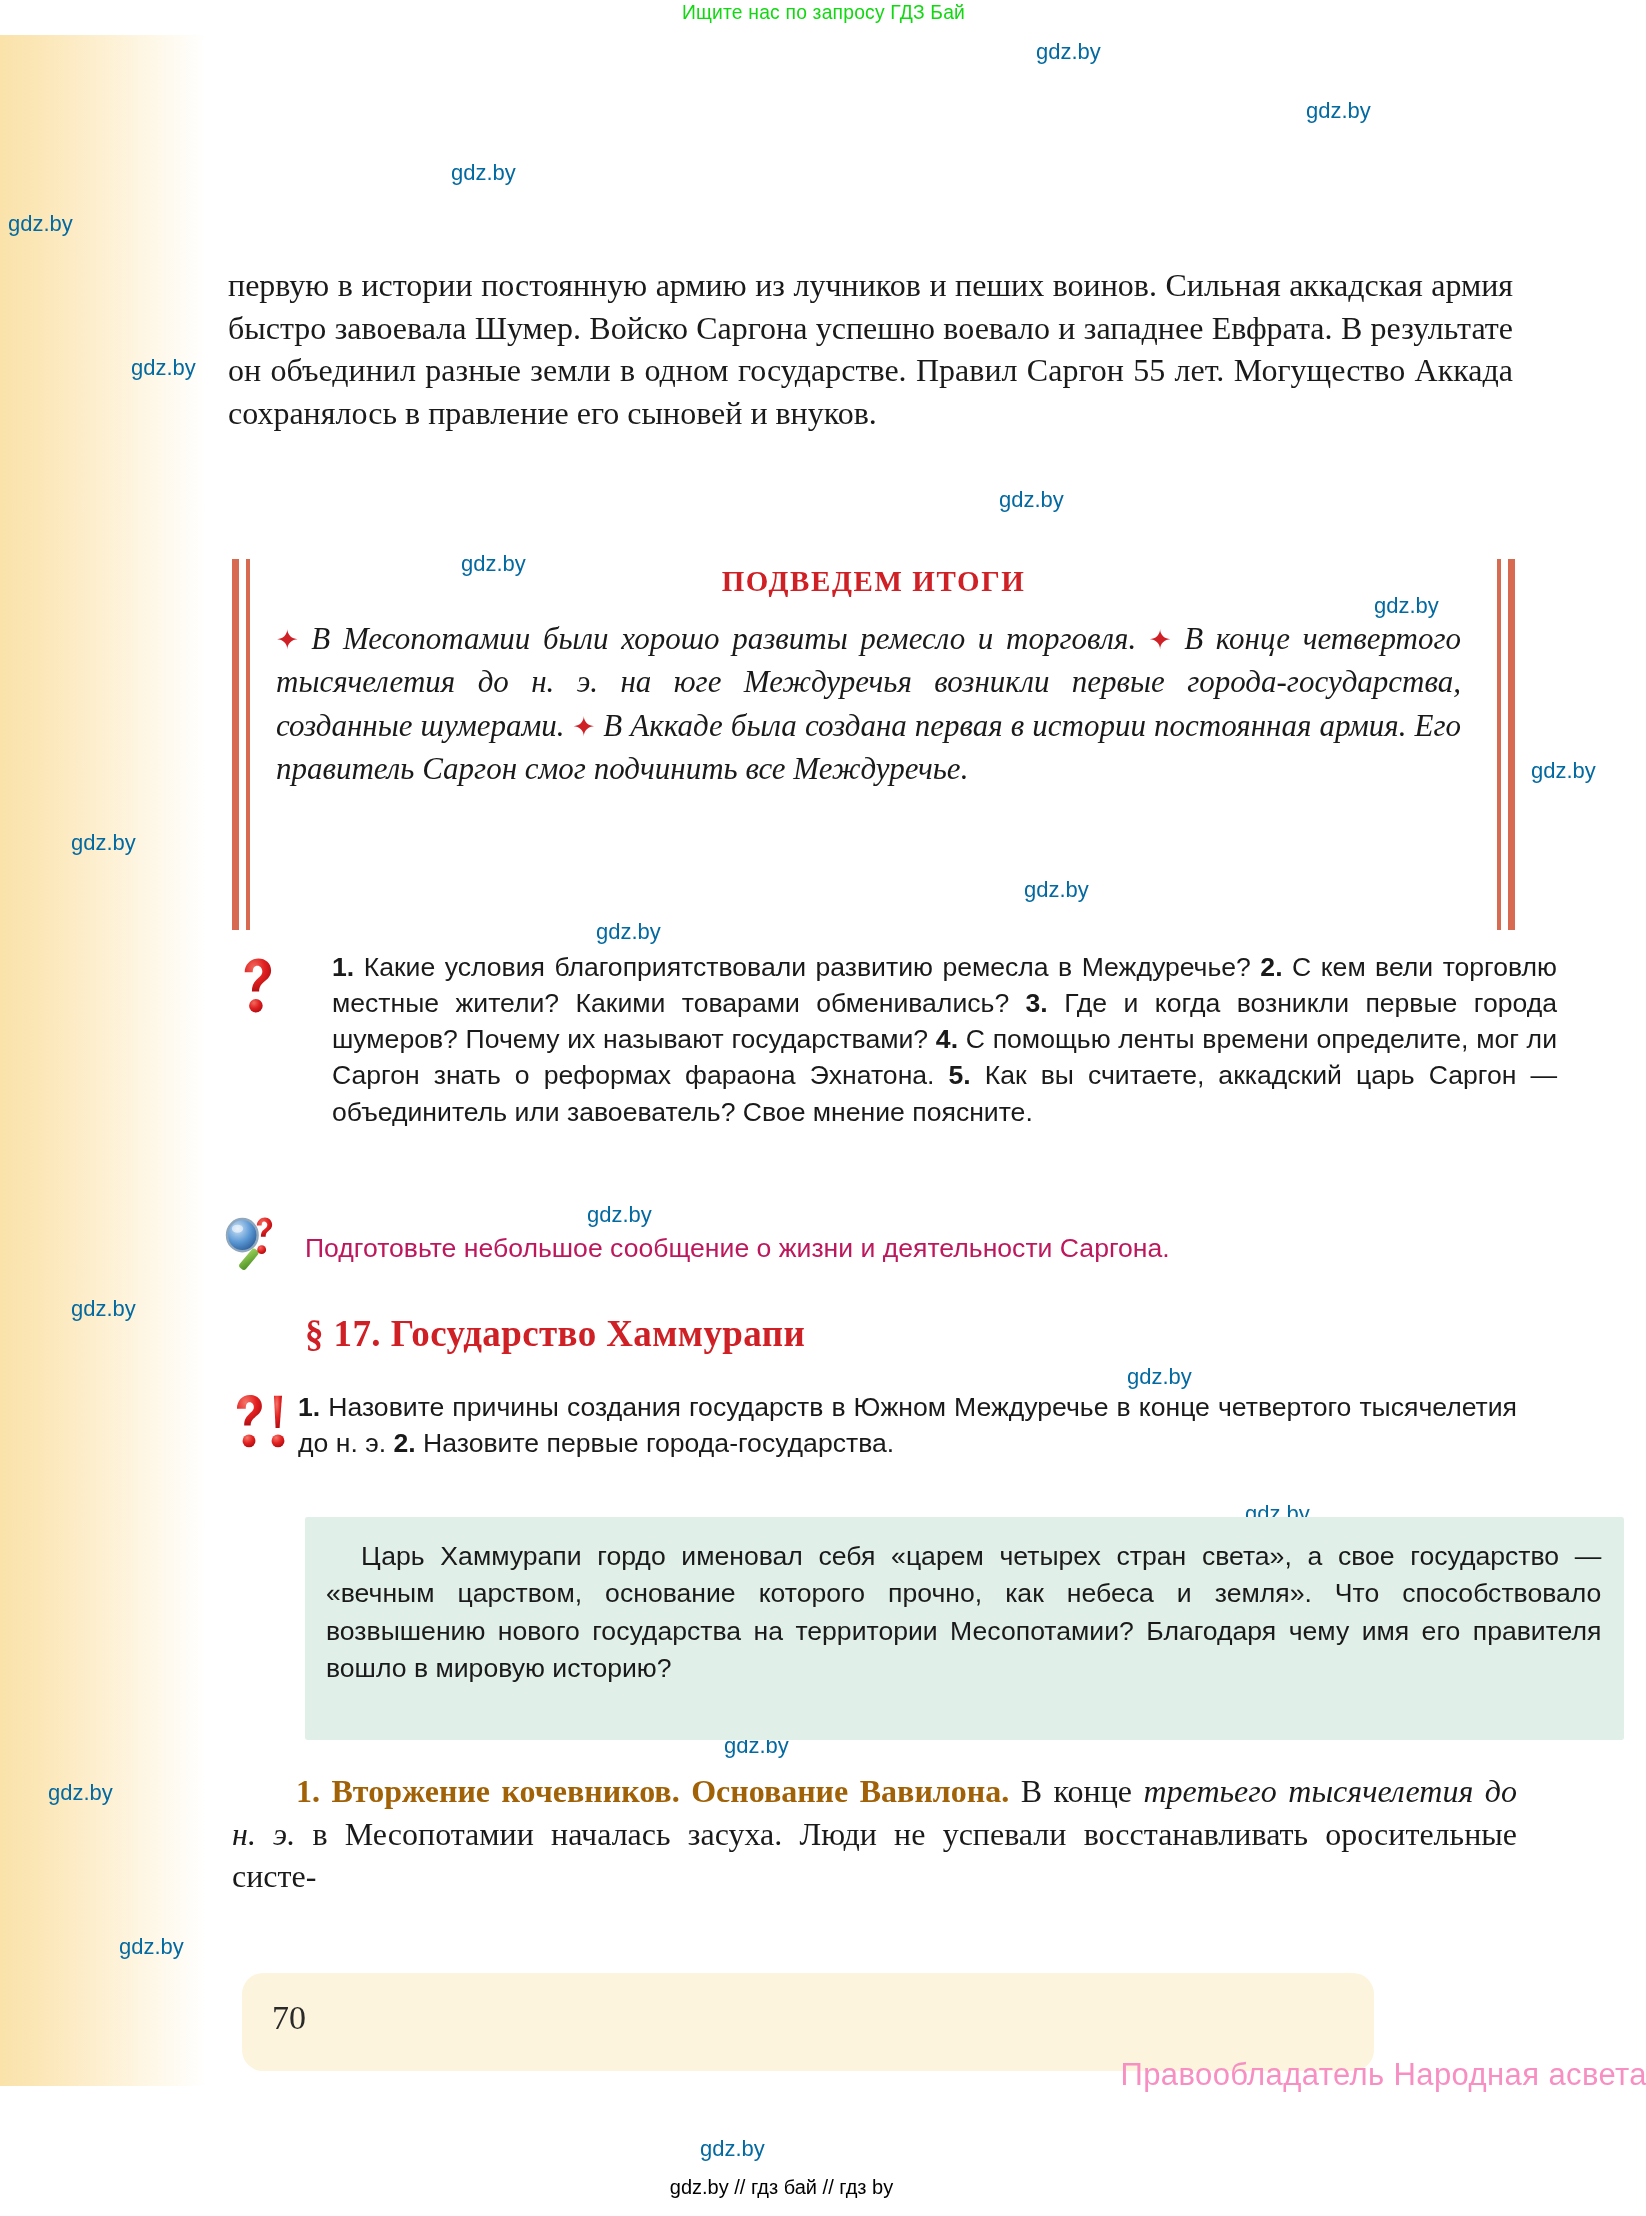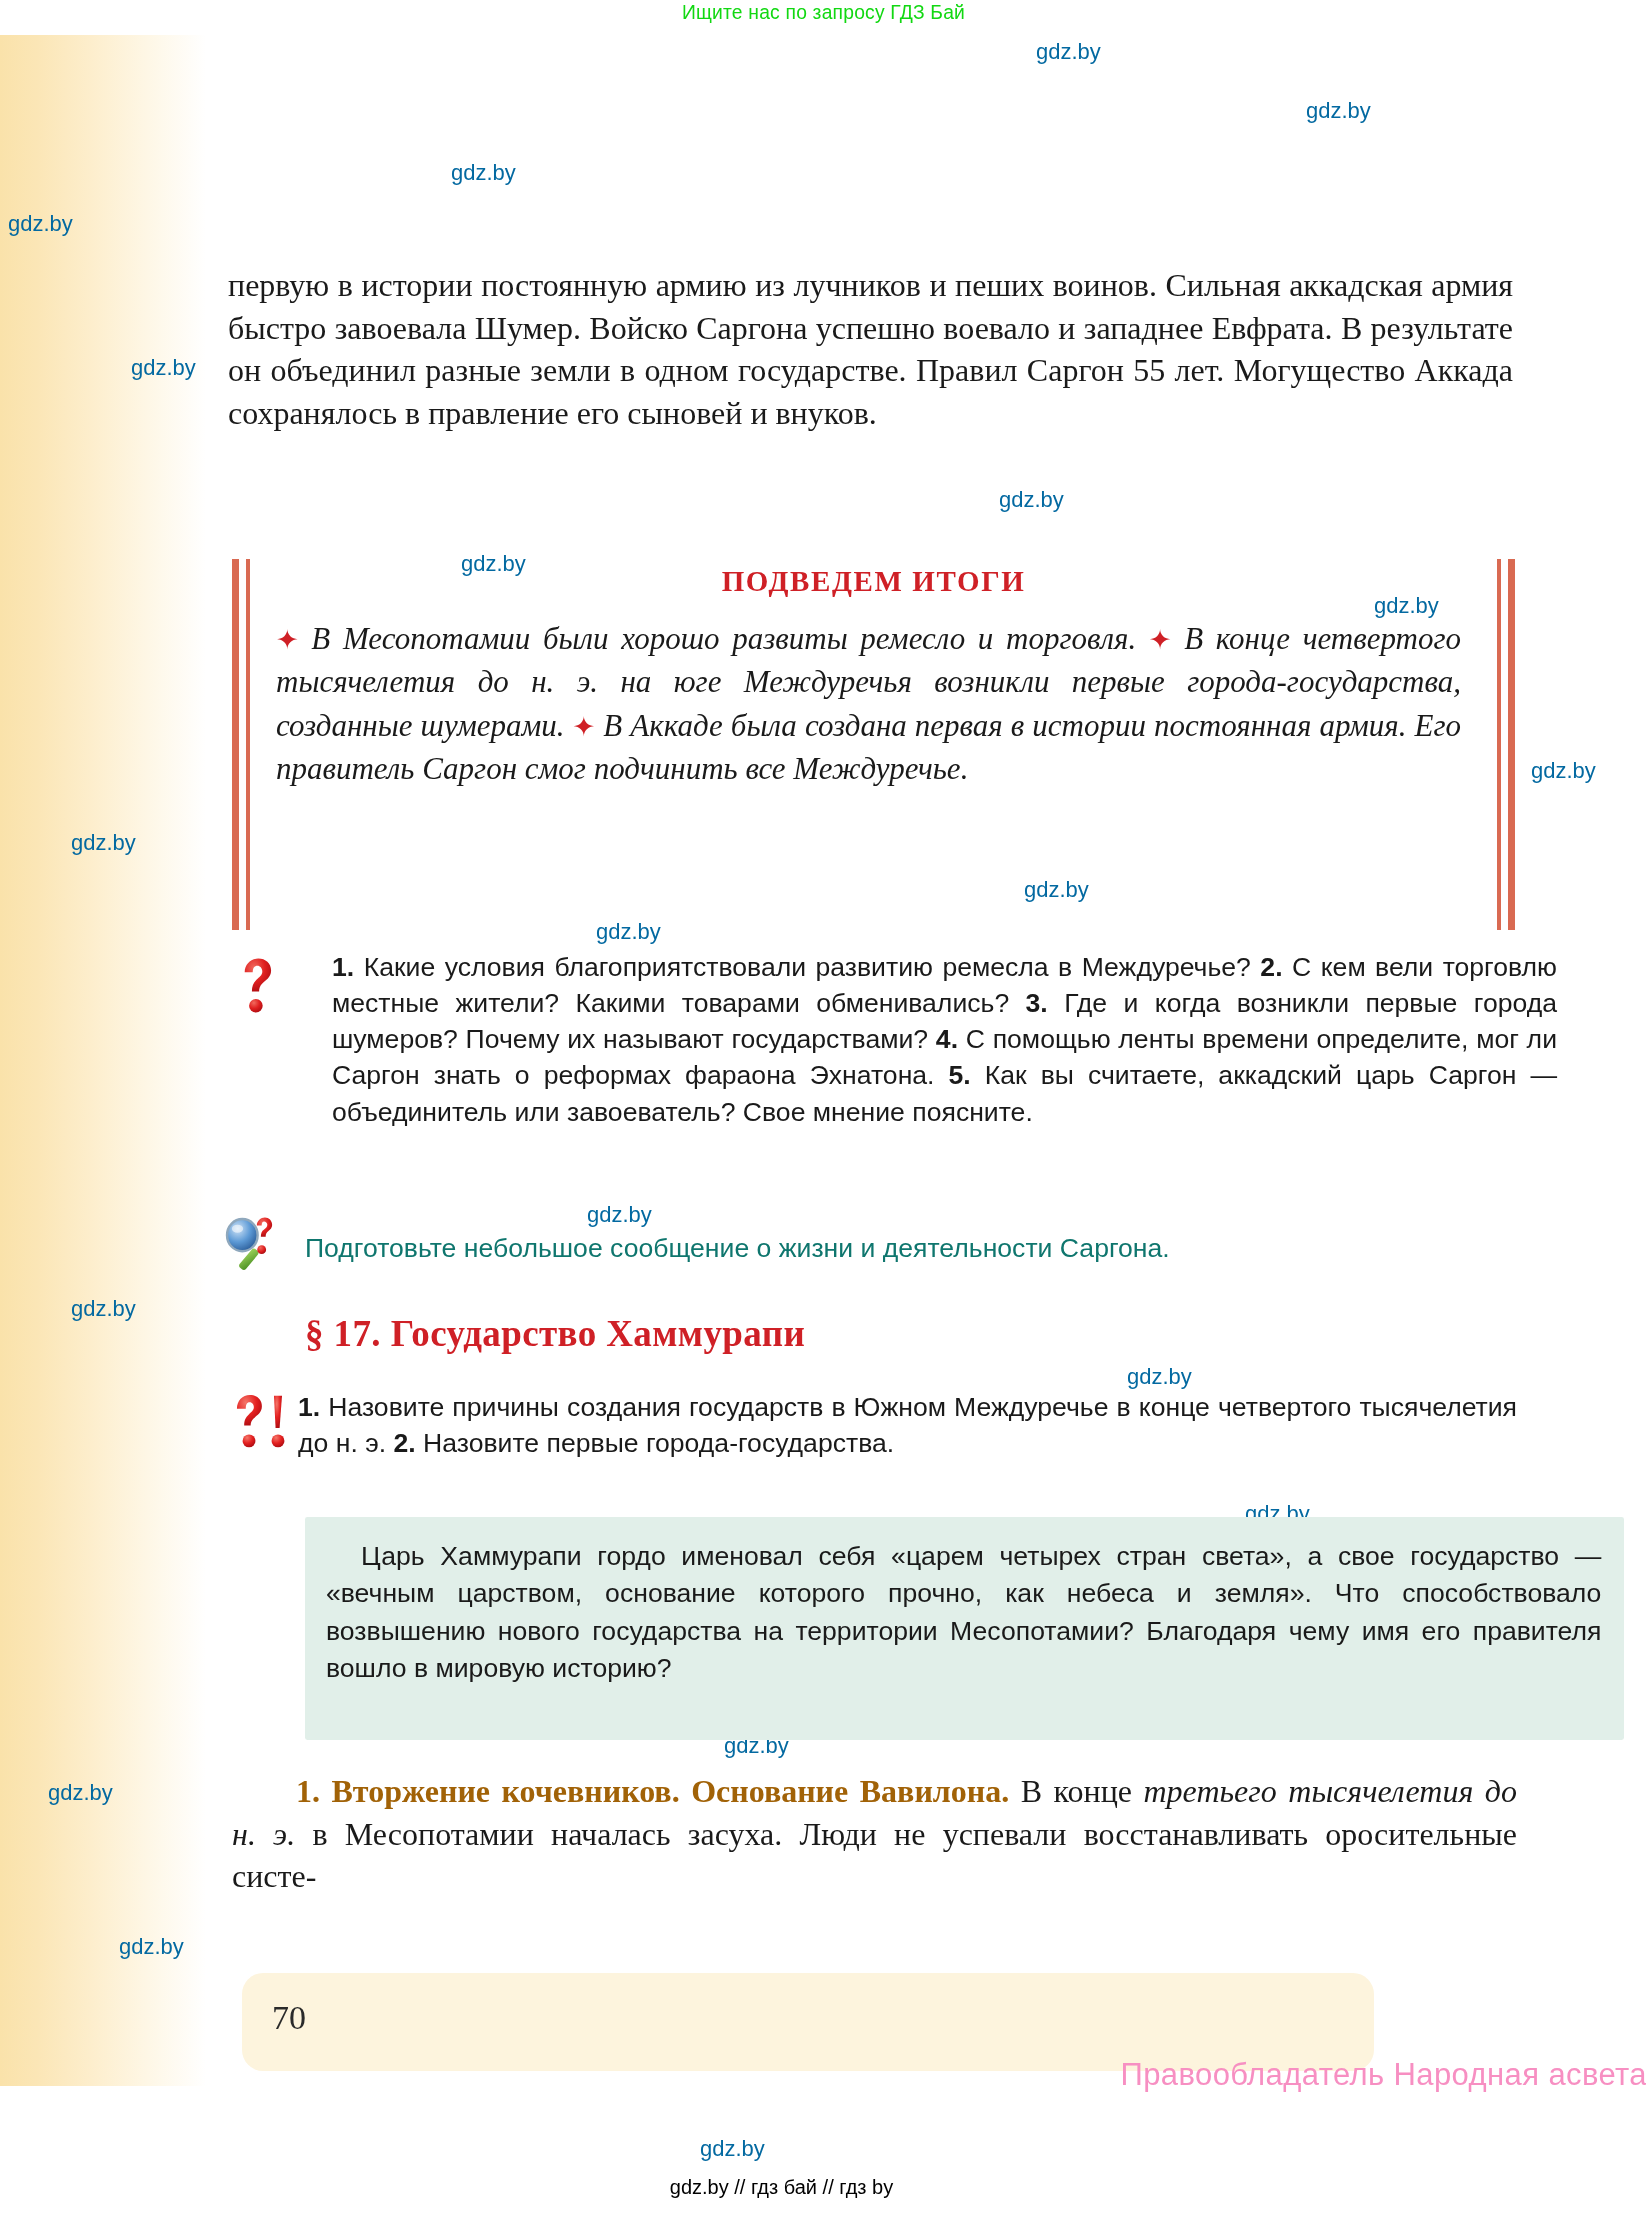--- a/index.html
+++ b/index.html
@@ -83,21 +83,21 @@
   }
   .qblock b{ font-weight:bold; }
 
   .icon-q{ position:absolute; width:45px; height:64px; }
   .icon-q svg{ width:100%; height:100%; display:block; }
 
   
   .mag-line{
     position:absolute; left:305px; top:1233px; width:1209px;
     font-family:"Liberation Sans", sans-serif;
-    font-size:26.6px; color:#0f766e;
+    font-size:26.6px; color:#be185d;
   }
   .icon-mag{ position:absolute; left:223px; top:1215px; width:58px; height:58px; }
 
   
   .sec-head{
     position:absolute; left:305px; top:1312px;
     font-family:"Liberation Serif", serif;
     font-weight:bold; font-size:37px; color:#cf2026;
     letter-spacing:0.4px;
   }

